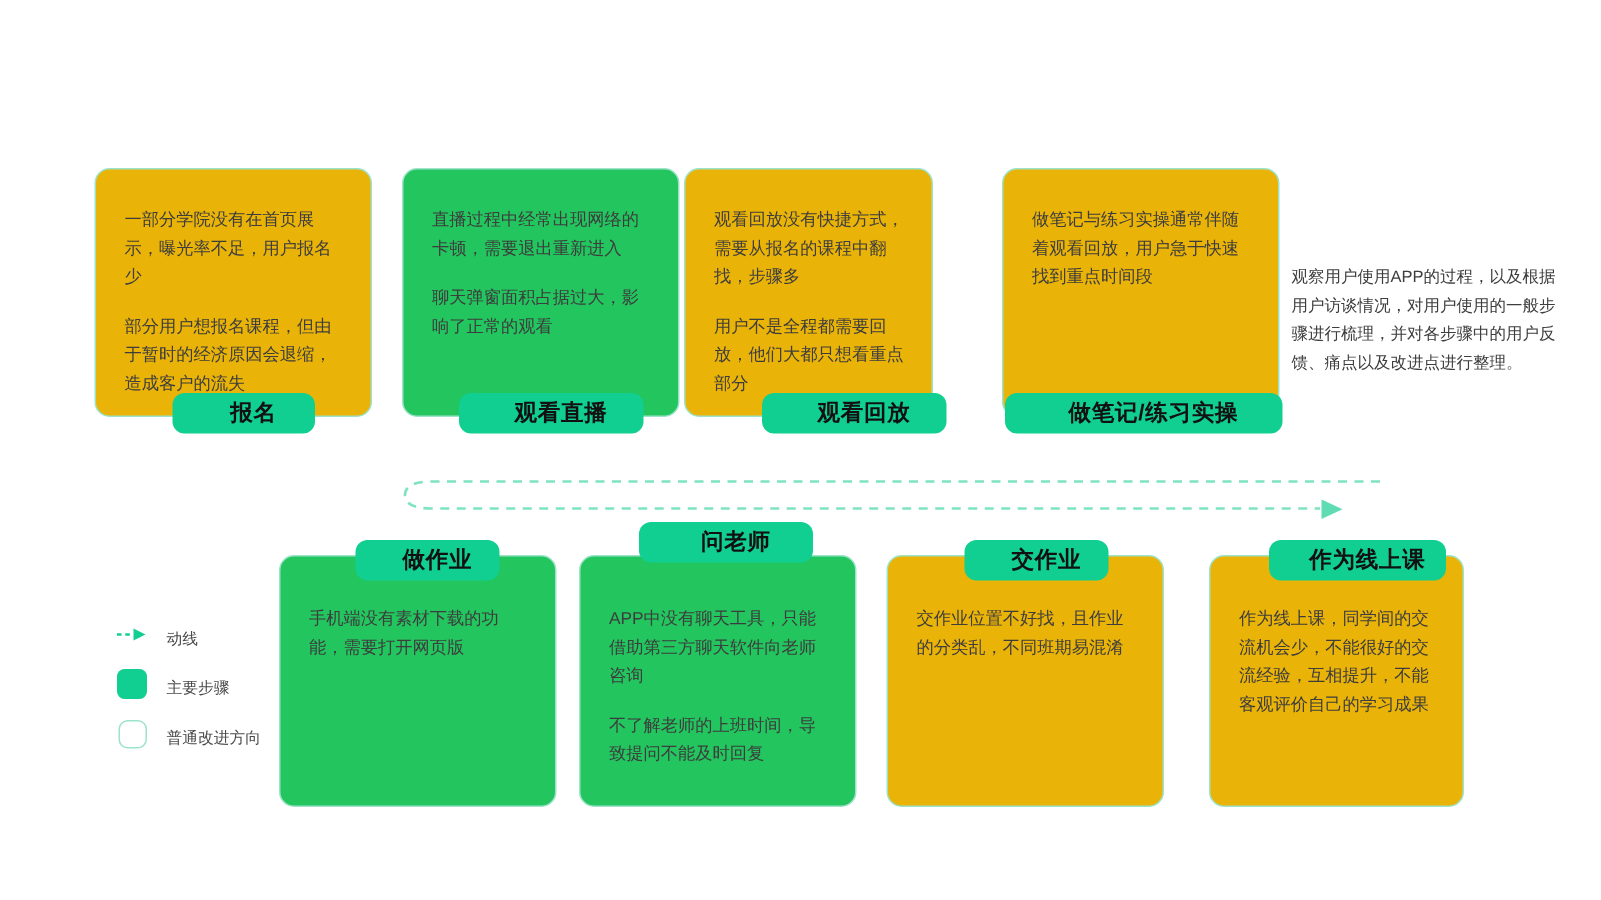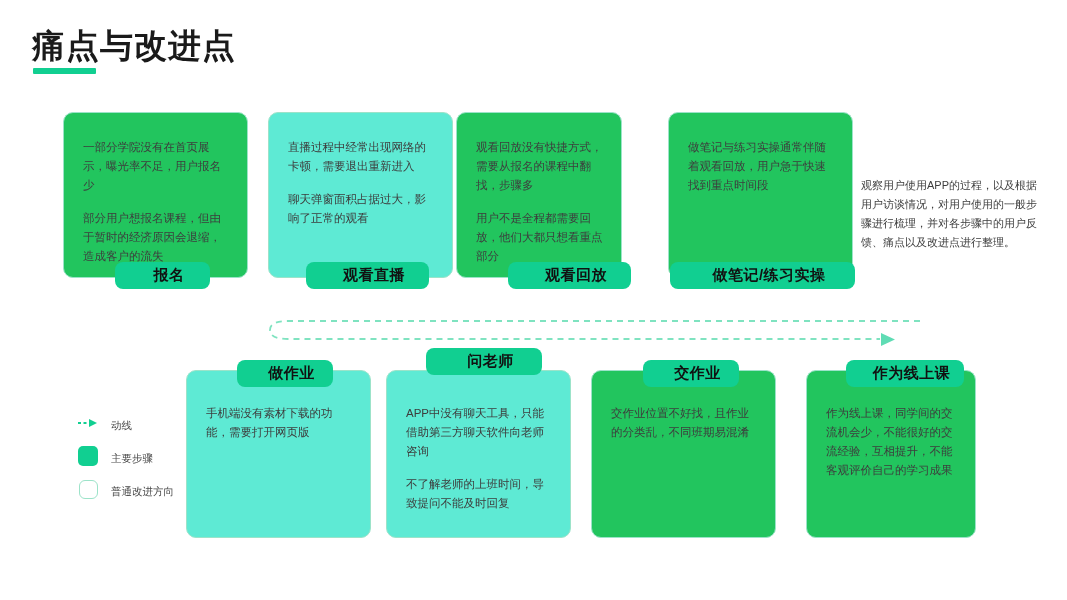--- a/index.html
+++ b/index.html
@@ -24,22 +24,22 @@
     background:#11cf91;border-radius:1px;
   }
 
   
   .card{
     position:absolute;
     box-sizing:border-box;
     border:1px solid #9ce3c9;
     border-radius:10px;
   }
-  .card.tint{background:#22c55e;}
-  .card.plain{background:#5eead4;}
+  .card.tint{background:#eab308;}
+  .card.plain{background:#22c55e;}
   .card-body{
     font-size:11.5px;
     line-height:19px;
     color:#3d3d3d;
     padding:0;
   }
   .card-body p{margin:0 0 14px 0;}
   .card-body p:last-child{margin-bottom:0;}
 
   
@@ -78,24 +78,20 @@
   .side-note{
     position:absolute;left:861px;top:176px;width:178px;
     font-size:11px;line-height:19px;color:#3d3d3d;
   }
 </style>
 </head>
 <body>
 
 <div class="stage">
 
-  <div class="title-wrap">
-    <div class="title">痛点与改进点</div>
-    <div class="title-underline"></div>
-  </div>
 
   <div class="row-top">
 
     <div class="card tint" style="left:63px;top:112px;width:185px;height:166px;">
       <div class="card-body">
         <p>一部分学院没有在首页展示，曝光率不足，用户报名少</p>
         <p>部分用户想报名课程，但由于暂时的经济原因会退缩，造成客户的流失</p>
       </div>
     </div>
     <div class="pill" style="left:115px;top:262px;width:82px;">报名</div>

